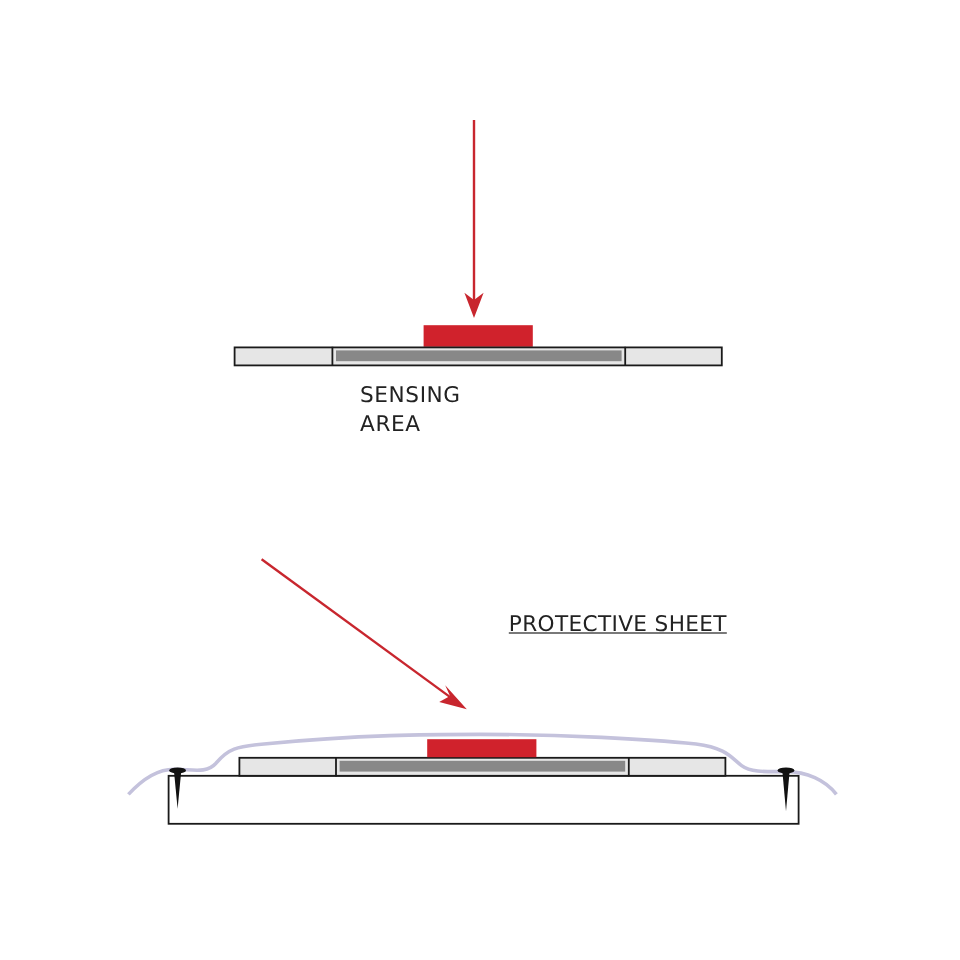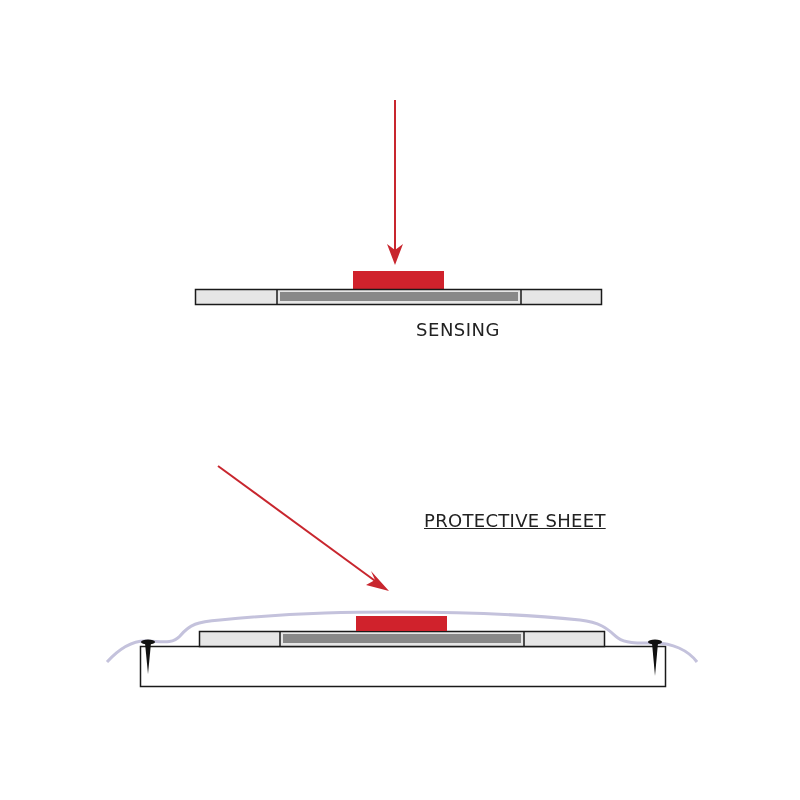--- a/index.html
+++ b/index.html
@@ -1,19 +1,19 @@
 <!DOCTYPE html>
 <html><head>
 <meta charset="utf-8">
 <style>
   html, body { margin:0; padding:0; background:#ffffff; }
   body { width:800px; height:800px; position:relative; overflow:hidden; font-family:"DejaVu Sans", sans-serif; }
   svg { position:absolute; left:0; top:0; }
   .label { position:absolute; color:#222; font-family:"DejaVu Sans", sans-serif; font-weight:normal; }
-  #l-sensing { left:300px; top:318px; width:200px; text-align:right; font-size:18px; line-height:24px; letter-spacing:0.5px; }
+  #l-sensing { left:300px; top:318px; width:200px; text-align:left; font-size:18px; line-height:24px; letter-spacing:0.5px; }
   #l-protect { left:424px; top:510px; font-size:18px; letter-spacing:0.3px;text-decoration:underline; }
 </style>
 </head>
 <body>
 
 <svg width="800" height="800" viewBox="0 0 800 800">
 
   <g>
     <line x1="395" y1="100" x2="395" y2="255" stroke="#c8262e" stroke-width="2"></line>
     <polygon points="387,244 395,265 403,244 395,250" fill="#c8262e"></polygon>
@@ -40,14 +40,15 @@
     </g>
     <g>
       <ellipse cx="655" cy="642" rx="7" ry="2.5" fill="#111"></ellipse>
       <polygon points="652,643 658,643 655,676" fill="#111"></polygon>
     </g>
   </g>
 </svg>
 
 <div id="l-sensing" class="label">
   <div>SENSING</div>
+  <div>AREA</div>
 </div>
 <div id="l-protect" class="label">PROTECTIVE SHEET</div>
 
 </body></html>

